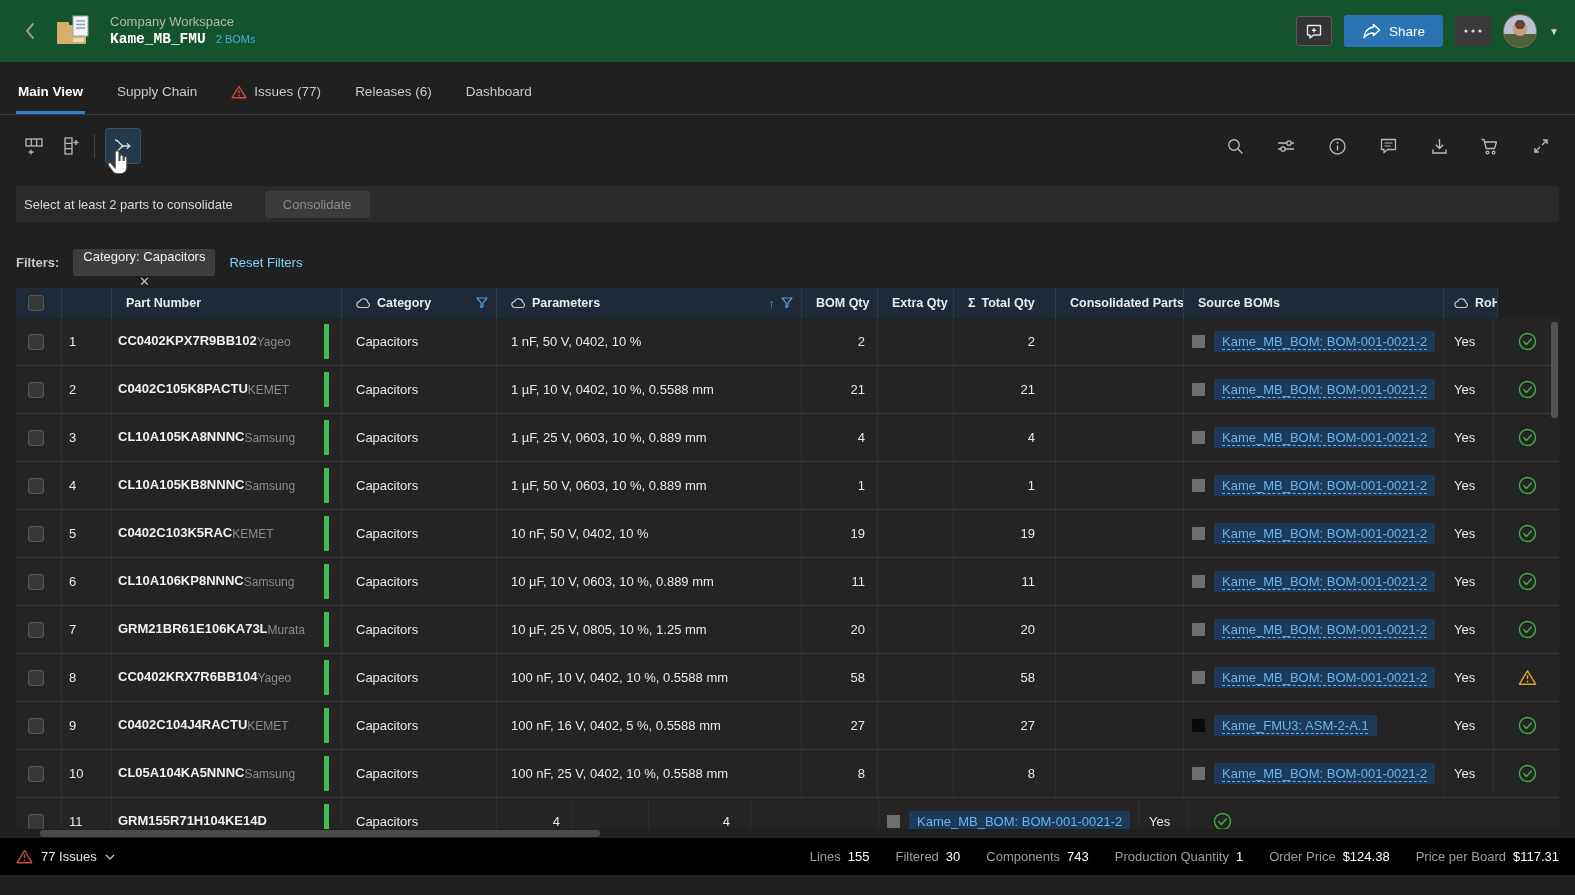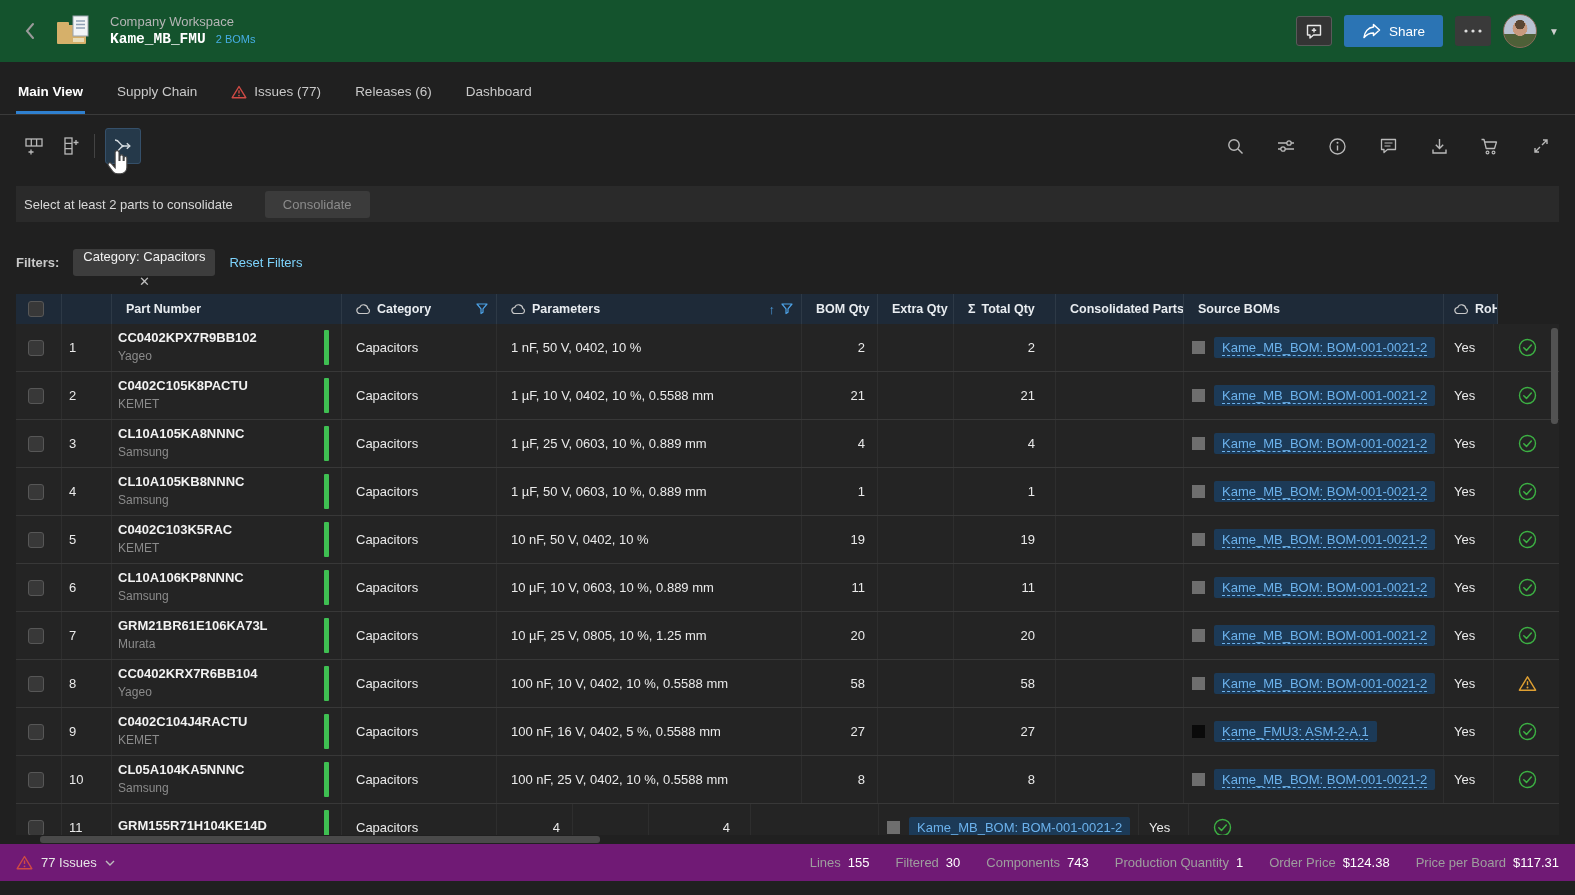--- a/index.html
+++ b/index.html
@@ -57,21 +57,21 @@
 
   
   .filters-row { height:28px; margin:26px 16px 0; display:flex; align-items:center; gap:14px; }
   .filters-label { color:#c9c9c9;font-weight:bold; }
   .filter-chip { background:#3d3d3d; border-radius:3px; height:27px; display:flex; align-items:center; gap:10px;
                  padding:0 10px; color:#f0f0f0;flex-direction:column; }
   .chip-x { color:#c0c0c0; font-size:13px; cursor:pointer; }
   .reset-link { color:#7dd3fc; cursor:pointer; }
 
   
-  .table-wrap { margin:18px 16px 0; height:541px; overflow:hidden; position:relative; }
+  .table-wrap { margin:12px 16px 0; height:541px; overflow:hidden; position:relative; }
   .thead { display:flex; height:30px; }
   .th { background:#1e2a38; color:#e8ecf0; font-weight:bold; font-size:12.5px; display:flex; align-items:center;
         gap:6px; padding:0 8px 0 14px; border-right:1px solid rgba(255,255,255,.07); white-space:nowrap; overflow:hidden; flex:none; }
   .th:last-child { border-right:none; }
   .th-filler { background:transparent; border:none; }
   .spacer { flex:1; }
   .tbody .trow { display:flex; height:48px; background:#242424; border-bottom:1px solid #383838; }
   .td { border-right:1px solid #2e2e2e; display:flex; align-items:center; padding:0 8px 0 14px; white-space:nowrap;
         overflow:hidden; color:#eaeaea; flex:none; }
   .c-check { width:46px; padding-left:12px; }
@@ -81,40 +81,40 @@
   .c-par   { width:305px; }
   .c-bom   { width:76px;  justify-content:flex-end; padding-right:12px; }
   .c-ext   { width:76px; }
   .c-tot   { width:102px; justify-content:flex-end; padding-right:20px; }
   .c-con   { width:128px; }
   .c-src   { width:260px; padding-left:8px; gap:9px; }
   .c-rohs  { width:50px; padding-left:10px; }
   .c-status{ width:61px; justify-content:center; border-right:none; }
   .th.c-rohs { width:54px; padding-left:10px; }
   .checkbox { width:16px; height:16px; background:#383838; border:1px solid #575757; border-radius:3px; cursor:pointer; }
-  .pn-lines { display:flex; flex-direction:column; justify-content:center; line-height:1.3; }
+  .pn-lines { display:flex; flex-direction:row; justify-content:center; line-height:1.3; }
   .pn-main { color:#f2f2f2; font-weight:bold; font-size:13px; }
   .pn-mfr { color:#8b8b8b; font-size:12px; margin-top:2px; }
   .green-bar { position:absolute; right:12px; top:6px; bottom:6px; width:5px; background:#3fbf52; border-radius:1px; }
   .src-marker { width:13px; height:13px; flex:none; }
   .src-marker.gray { background:#6e6e6e; }
   .src-marker.black { background:#0a0a0a; }
   .src-chip { background:#1c3a57; color:#6cb2ec; padding:3px 8px; border-radius:2px; cursor:pointer;
               text-decoration:underline; text-decoration-style:dashed; text-decoration-thickness:1px; text-underline-offset:3px;
               overflow:hidden; white-space:nowrap; }
   .sort-arrow { color:#4da3e8; font-size:13px; font-weight:bold; }
   .sigma { font-weight:bold; color:#e8ecf0; }
   .vscroll-thumb { position:absolute; right:1px; top:34px; width:7px; height:96px; background:#525252; border-radius:3px; cursor:grab; }
 
   
   .hscroll { height:9px; margin:0 16px; position:relative; }
   .hscroll-thumb { position:absolute; left:24px; top:1px; width:560px; height:7px; background:#4a4a4a; border-radius:3px; cursor:grab; }
 
   
-  .statusbar { height:37px; display:flex; align-items:center; padding:0 16px; background:#701a75; }
+  .statusbar { height:37px; display:flex; align-items:center; padding:0 16px; background:#000000; }
   .issues-group { display:flex; align-items:center; gap:8px; cursor:pointer; }
   .issues-text { color:#e6e6e6; }
   .footer-stats { margin-left:auto; display:flex; align-items:center; gap:26px; }
   .stat { display:flex; align-items:baseline; gap:7px; }
   .stat-label { color:#9e9e9e; }
   .stat-value { color:#ffffff; font-weight:normal; }
 </style>
 </head>
 <body>
 

